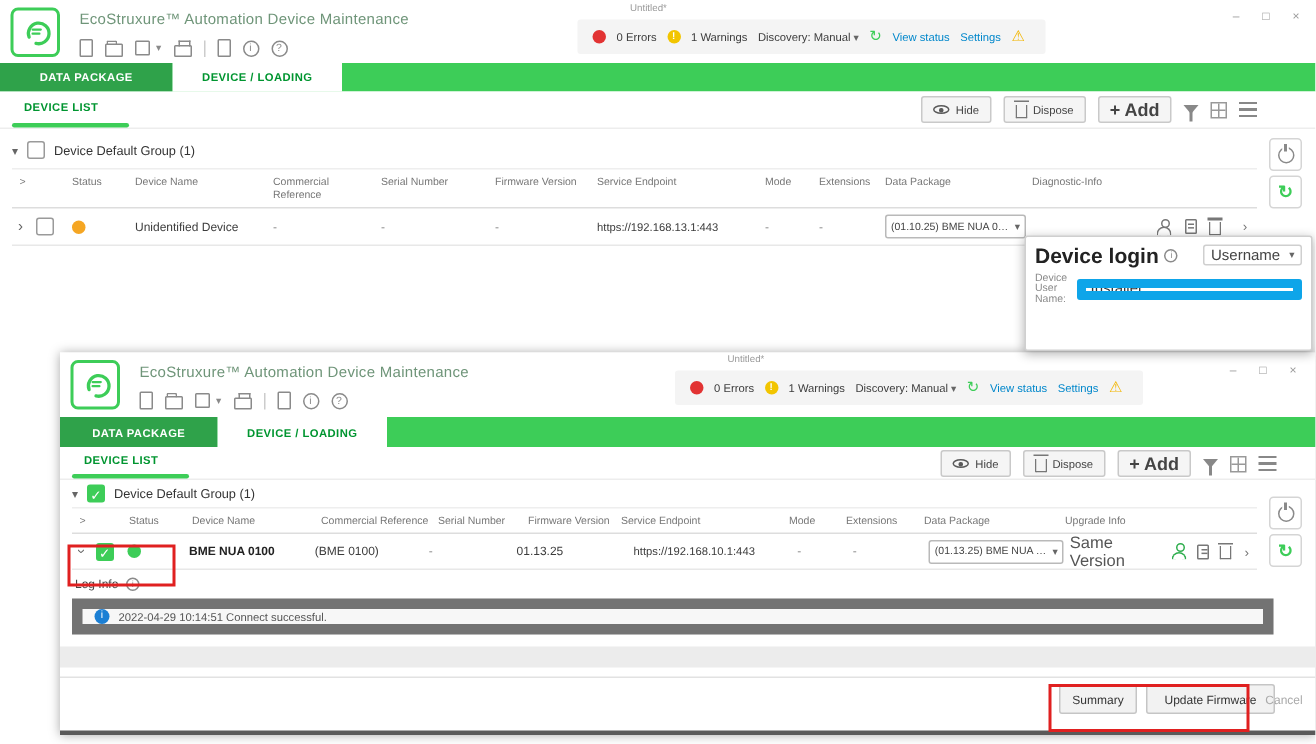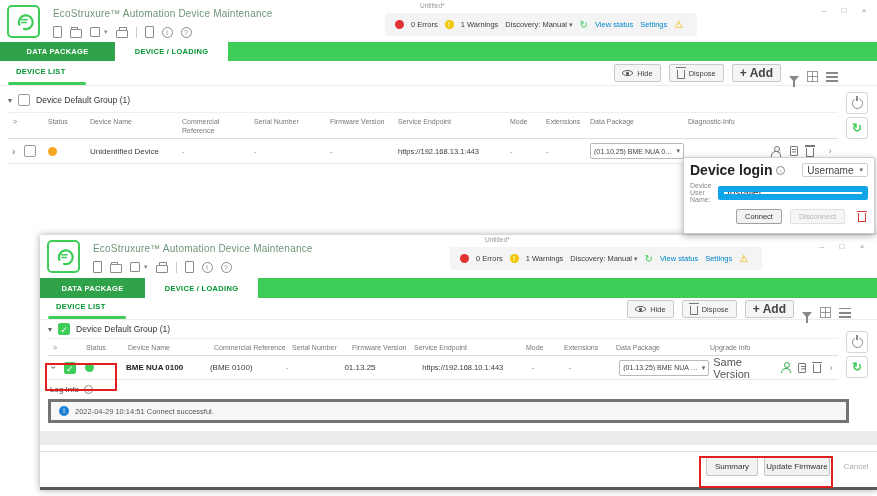--- a/index.html
+++ b/index.html
@@ -56,21 +56,21 @@
   .tabbar { height:19px; background:#3dcd58; display:flex; }
   .tab { height:100%; display:flex; align-items:center; justify-content:center;
     font-size:7.5px; font-weight:bold; letter-spacing:.3px; }
   .tab.inactive { background:#2fa24a; color:#fff; }
   .tab.active { background:#fff; color:#009530; }
 
   
   .subtabrow { position:relative; height:25px; border-bottom:1px solid #ededed; background:#fff; }
   .subtab { position:absolute; left:16px; top:6px; font-size:7.5px; font-weight:bold; color:#009530; letter-spacing:.3px; }
   .subtab-underline { position:absolute; left:8px; top:21px; width:78px; height:3px; background:#3dcd58; border-radius:2px; }
-  .list-actions { position:absolute; top:3px; display:flex; align-items:flex-end; gap:8px; }
+  .list-actions { position:absolute; top:3px; display:flex; align-items:center; gap:8px; }
   .abtn { height:18px; background:#f5f5f5; border:1px solid #c9c9c9; border-radius:2px;
     display:flex; align-items:center; gap:4px; padding:0 7px; font-size:7.5px; color:#444; }
   .icon-eye { width:11px; height:6px; border:1.1px solid #5a5a5a; border-radius:50%; position:relative; display:inline-block; }
   .icon-eye::after { content:""; position:absolute; left:3.2px; top:1px; width:2.6px; height:2.6px; border-radius:50%; background:#5a5a5a; }
   .icon-trash { width:8px; height:9px; border:1.1px solid #777; border-top:none;
     border-radius:0 0 1px 1px; position:relative; margin-top:2px; display:inline-block; }
   .icon-trash::before { content:""; position:absolute; top:-2.5px; left:-2px; width:10px; height:1.4px; background:#777; }
   .icon-trash.red { border-color:#d43a2f; }
   .icon-trash.red::before { background:#d43a2f; }
   .plus { font-weight:bold; font-size:12px; }
@@ -149,21 +149,21 @@
   .eye-btn { width:15px; background:#e7f0e9; border-left:1px solid #bcd9c3;
     display:flex; align-items:center; justify-content:center; }
   .pop-foot { display:flex; align-items:center; gap:8px; margin-top:6px; padding-left:46px; }
   .pop-btn { height:15px; padding:0 8px; font-size:7.5px; border-radius:2px; display:flex; align-items:center; }
   .pop-btn.primary { background:#f2f2f2; border:1px solid #9f9f9f; color:#333; }
   .pop-btn.disabled { background:#f6f6f6; border:1px solid #e0e0e0; color:#b5b5b5; }
   .pop-foot .icon-trash { margin-left:auto; margin-right:2px; }
 
   
   .log-label-row { display:flex; align-items:center; gap:4px; padding:5px 0 0 10px; font-size:8px; color:#444; }
-  .log-box { margin:5px 28px 0 8px; height:24px; background:#f7f7f7; border:3px solid #737373;
+  .log-box { margin:5px 28px 0 8px; height:24px; background:#f7f7f7; border:7px solid #737373;
     display:flex; align-items:center; gap:6px; padding:0 8px; font-size:7.5px; color:#555; }
   .binfo { width:10px; height:10px; border-radius:50%; background:#1b7fd4; color:#fff; font-size:7px;
     line-height:10px; text-align:center; flex:none; }
   .binfo::before { content:"i"; }
   .grey-band { height:14px; background:#ececec; margin-top:8px; }
   .footer { position:relative; height:36px; border-top:1px solid #e2e2e2; margin-top:6px; }
   .fbtn { position:absolute; top:4px; height:20px; border:1px solid #c5c5c5; border-radius:2px;
     background:#f2f2f2; font-size:8px; color:#333; display:flex; align-items:center; justify-content:center; }
   .fbtn.ghost { border-color:transparent; background:transparent; color:#aaa; }
   .bottom-edge { position:absolute; left:0; bottom:0; width:100%; height:3px; background:#5a5a5a; }
@@ -310,29 +310,20 @@
     <span class="pop-title">Device login</span>
     <span class="info-circle"></span>
     <div class="pop-dd">
       <span>Username</span>
     </div>
   </div>
   <div class="pop-row">
     <span class="pop-label">Device User Name:</span>
     <input class="pop-input" type="text" value="Installer" style="">
   </div>
-  <div class="pop-foot">
-    <div class="pop-btn primary">
-      <span>Connect</span>
-    </div>
-    <div class="pop-btn disabled">
-      <span>Disconnect</span>
-    </div>
-    <span class="icon-trash red"></span>
-  </div>
 </div>
 
 <div class="window" id="win-bottom">
   <div class="titlebar" style="height:43px;">
     <div class="logo-box">
       <svg width="22" height="22" viewBox="0 0 24 24">
         <path d="M7 15 A7.5 7.5 0 1 1 12 19.5" stroke="#3dcd58" stroke-width="2.4" fill="none" stroke-linecap="round"></path>
         <path d="M9.5 9.5h6M9.5 12.5h5" stroke="#3dcd58" stroke-width="1.6" stroke-linecap="round"></path>
       </svg>
     </div>
@@ -455,21 +446,21 @@
     <span class="binfo"></span>
     <span>2022-04-29 10:14:51 Connect successful.</span>
   </div>
 
   <div class="grey-band"></div>
 
   <div class="footer">
     <div class="fbtn" style="left:666px; width:52px;">
       <span>Summary</span>
     </div>
-    <div class="fbtn" style="left:724px; width:66px;">
+    <div class="fbtn" style="left:724px; width:86px;">
       <span>Update Firmware</span>
     </div>
     <div class="fbtn ghost" style="left:796px; width:40px;">
       <span>Cancel</span>
     </div>
   </div>
 
   <div class="side-btn" style="right:9px; top:96px;">
     <span class="icon-power"></span>
   </div>

